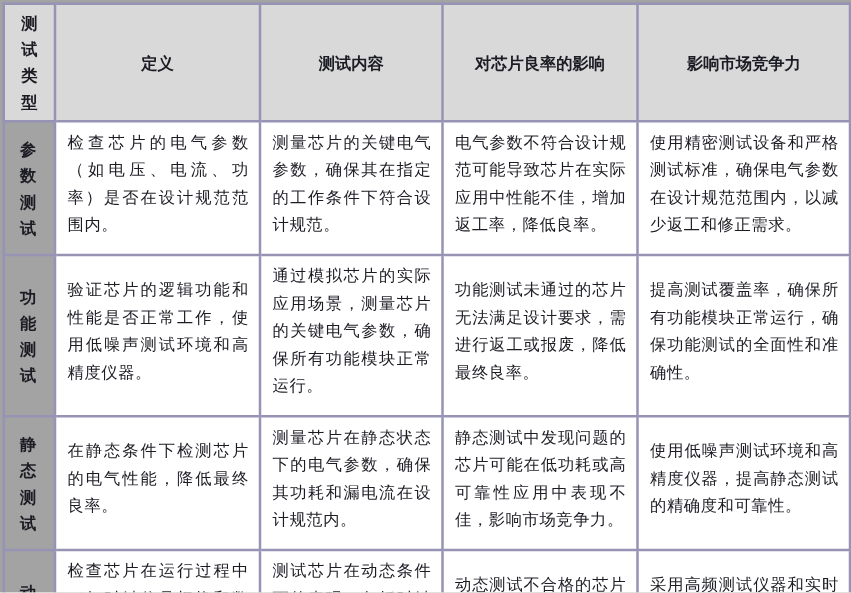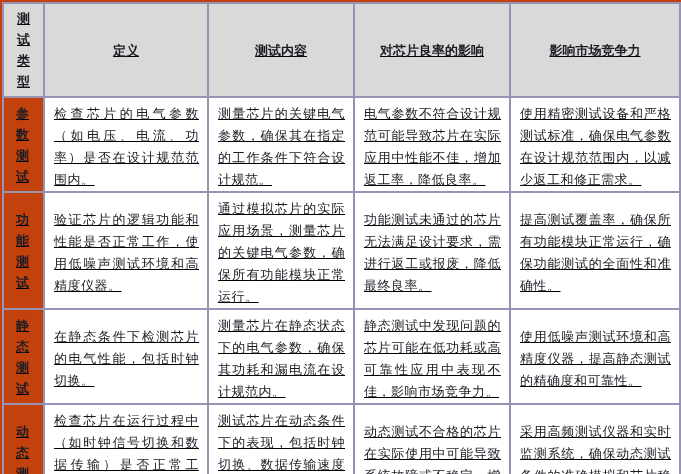--- a/index.html
+++ b/index.html
@@ -5,23 +5,22 @@
   html, body {
     margin: 0;
     padding: 0;
     background: #ffffff;
     font-family: "Liberation Sans", sans-serif;
   }
   .page {
     position: relative;
     width: 681px;
     height: 474px;
-    background: #c2410c;
+    background: #a3a3a3;
     overflow: hidden;
-    text-decoration: underline;
   }
   table.test-table {
     border-collapse: collapse;
     table-layout: fixed;
     width: 677px;
     margin: 2px 0 0 2px;
     color: var(--text, #1c1c24);
   }
   .test-table th, .test-table td {
     border: 2px solid var(--border, #9693b5);
@@ -46,21 +45,21 @@
     line-height: 21px;
     padding: 4px 12px !important;
   }
   
   .test-table td.body {
     background: #ffffff;
     text-align: justify;
     text-justify: inter-ideograph;
     vertical-align: middle;
     line-height: 22px;
-    padding: 5px 8px 0 9px;
+    padding: 5px 8px 12px 9px;
     letter-spacing: 0.5px;
     margin-left: 32px;
   }
   
   tr.hdr   { height: 90px; }
   tr.row-0 { height: 92px; }
   tr.row-1 { height: 92px; }
   tr.row-2 { height: 90px; }
   tr.row-3 { height: 108px; }
 </style>
@@ -96,21 +95,21 @@
       <tr class="row-1">
         <td class="vcell">功能测试</td>
         <td class="body">验证芯片的逻辑功能和性能是否正常工作，使用低噪声测试环境和高精度仪器。</td>
         <td class="body">通过模拟芯片的实际应用场景，测量芯片的关键电气参数，确保所有功能模块正常运行。</td>
         <td class="body">功能测试未通过的芯片无法满足设计要求，需进行返工或报废，降低最终良率。</td>
         <td class="body">提高测试覆盖率，确保所有功能模块正常运行，确保功能测试的全面性和准确性。</td>
       </tr>
 
       <tr class="row-2">
         <td class="vcell">静态测试</td>
-        <td class="body">在静态条件下检测芯片的电气性能，包括时钟切换。</td>
+        <td class="body">在静态条件下检测芯片的电气性能，降低最终良率。</td>
         <td class="body">测量芯片在静态状态下的电气参数，确保其功耗和漏电流在设计规范内。</td>
         <td class="body">静态测试中发现问题的芯片可能在低功耗或高可靠性应用中表现不佳，影响市场竞争力。</td>
         <td class="body">使用低噪声测试环境和高精度仪器，提高静态测试的精确度和可靠性。</td>
       </tr>
 
       <tr class="row-3">
         <td class="vcell">动态测试</td>
         <td class="body">检查芯片在运行过程中（如时钟信号切换和数据传输）是否正常工作，确保在动态条件下性能稳定。</td>
         <td class="body">测试芯片在动态条件下的表现，包括时钟切换、数据传输速度和稳定性等动态行为。</td>
         <td class="body">动态测试不合格的芯片在实际使用中可能导致系统故障或不稳定，增加售后成本和返修率。</td>

